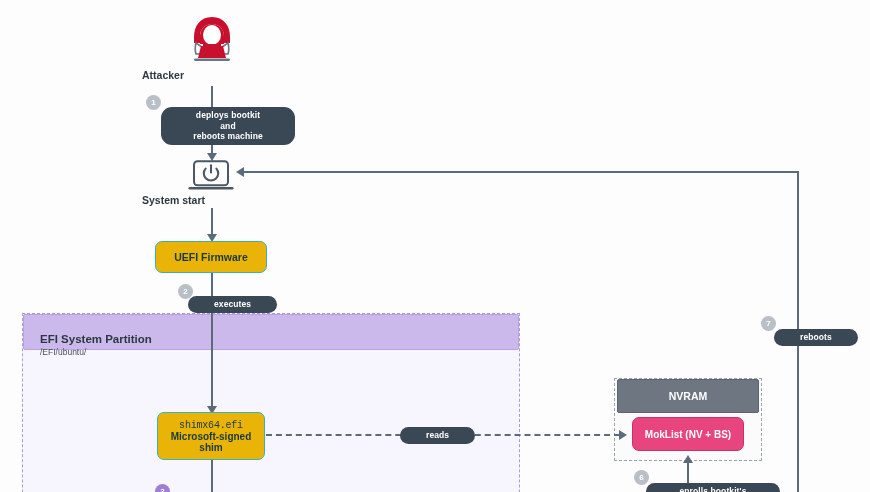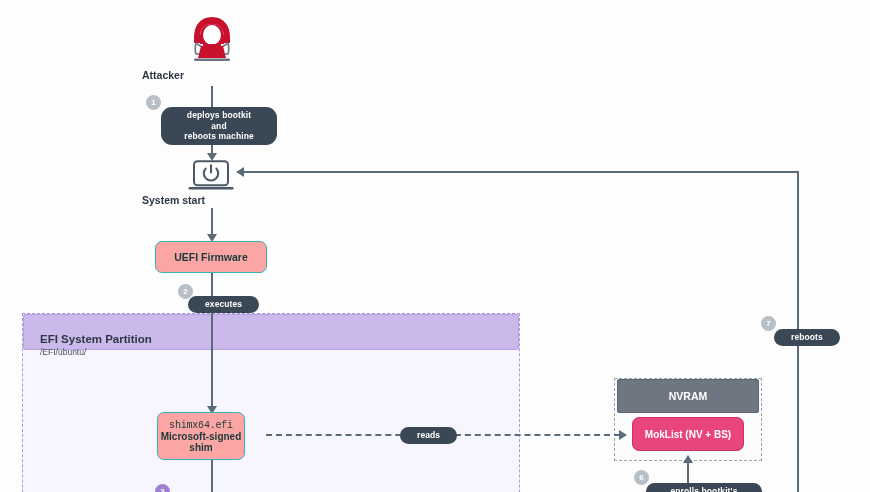--- a/index.html
+++ b/index.html
@@ -68,21 +68,21 @@
   
   .edge-pill {
     position: absolute;
     background: #3a4754;
     color: #ffffff;
     border-radius: 11px;
     font-size: 8.5px;
     font-weight: bold;
     line-height: 10.5px;
     text-align: center;
-    padding: 3px 17px;
+    padding: 3px 26px;
     white-space: pre-line;
     letter-spacing: 0.1px;
   }
   .step-badge {
     position: absolute;
     width: 15px;
     height: 15px;
     border-radius: 50%;
     background: #b9bfc6;
     color: #ffffff;
@@ -107,21 +107,21 @@
     position: absolute;
     box-sizing: border-box;
     border-radius: 7px;
     display: flex;
     flex-direction: column;
     align-items: center;
     justify-content: center;
     text-align: center;
   }
   .box-teal {
-    background: #fca5a5;
+    background: #eab308;
     border: 1.5px solid #35b4b3;
     color: #183a3a;
   }
   .box-teal .l1 {
     font-family: "Liberation Mono", monospace;
     font-size: 10px;
     letter-spacing: -0.2px;
   }
   .box-teal .l2, .box-teal .l3 {
     font-size: 10px;
@@ -248,21 +248,21 @@
 
   <div class="box box-teal" style="left:155px; top:241px; width:112px; height:32px;">
     <span class="single">UEFI Firmware</span>
   </div>
 
   <div class="vline" style="left:211px; top:273px; height:138px;"></div>
   <div class="arrowhead-down" style="left:207px; top:406px;"></div>
   <div class="step-badge" style="left:178px; top:284px;">2</div>
   <div class="edge-pill" style="left:188px; top:296px;">executes</div>
 
-  <div class="box box-teal" style="left:157px; top:412px; width:88px; height:48px;">
+  <div class="box box-teal" style="left:157px; top:412px; width:108px; height:48px;">
     <span class="l1">shimx64.efi</span>
     <span class="l2">Microsoft-signed</span>
     <span class="l3">shim</span>
   </div>
 
   <div class="vline" style="left:211px; top:460px; height:32px;"></div>
   <div class="step-badge purple" style="left:155px; top:484px;">3</div>
 
   <div class="dashline-h" style="left:266px; top:434px; width:354px;"></div>
   <div class="arrowhead-right" style="left:619px; top:430px;"></div>

